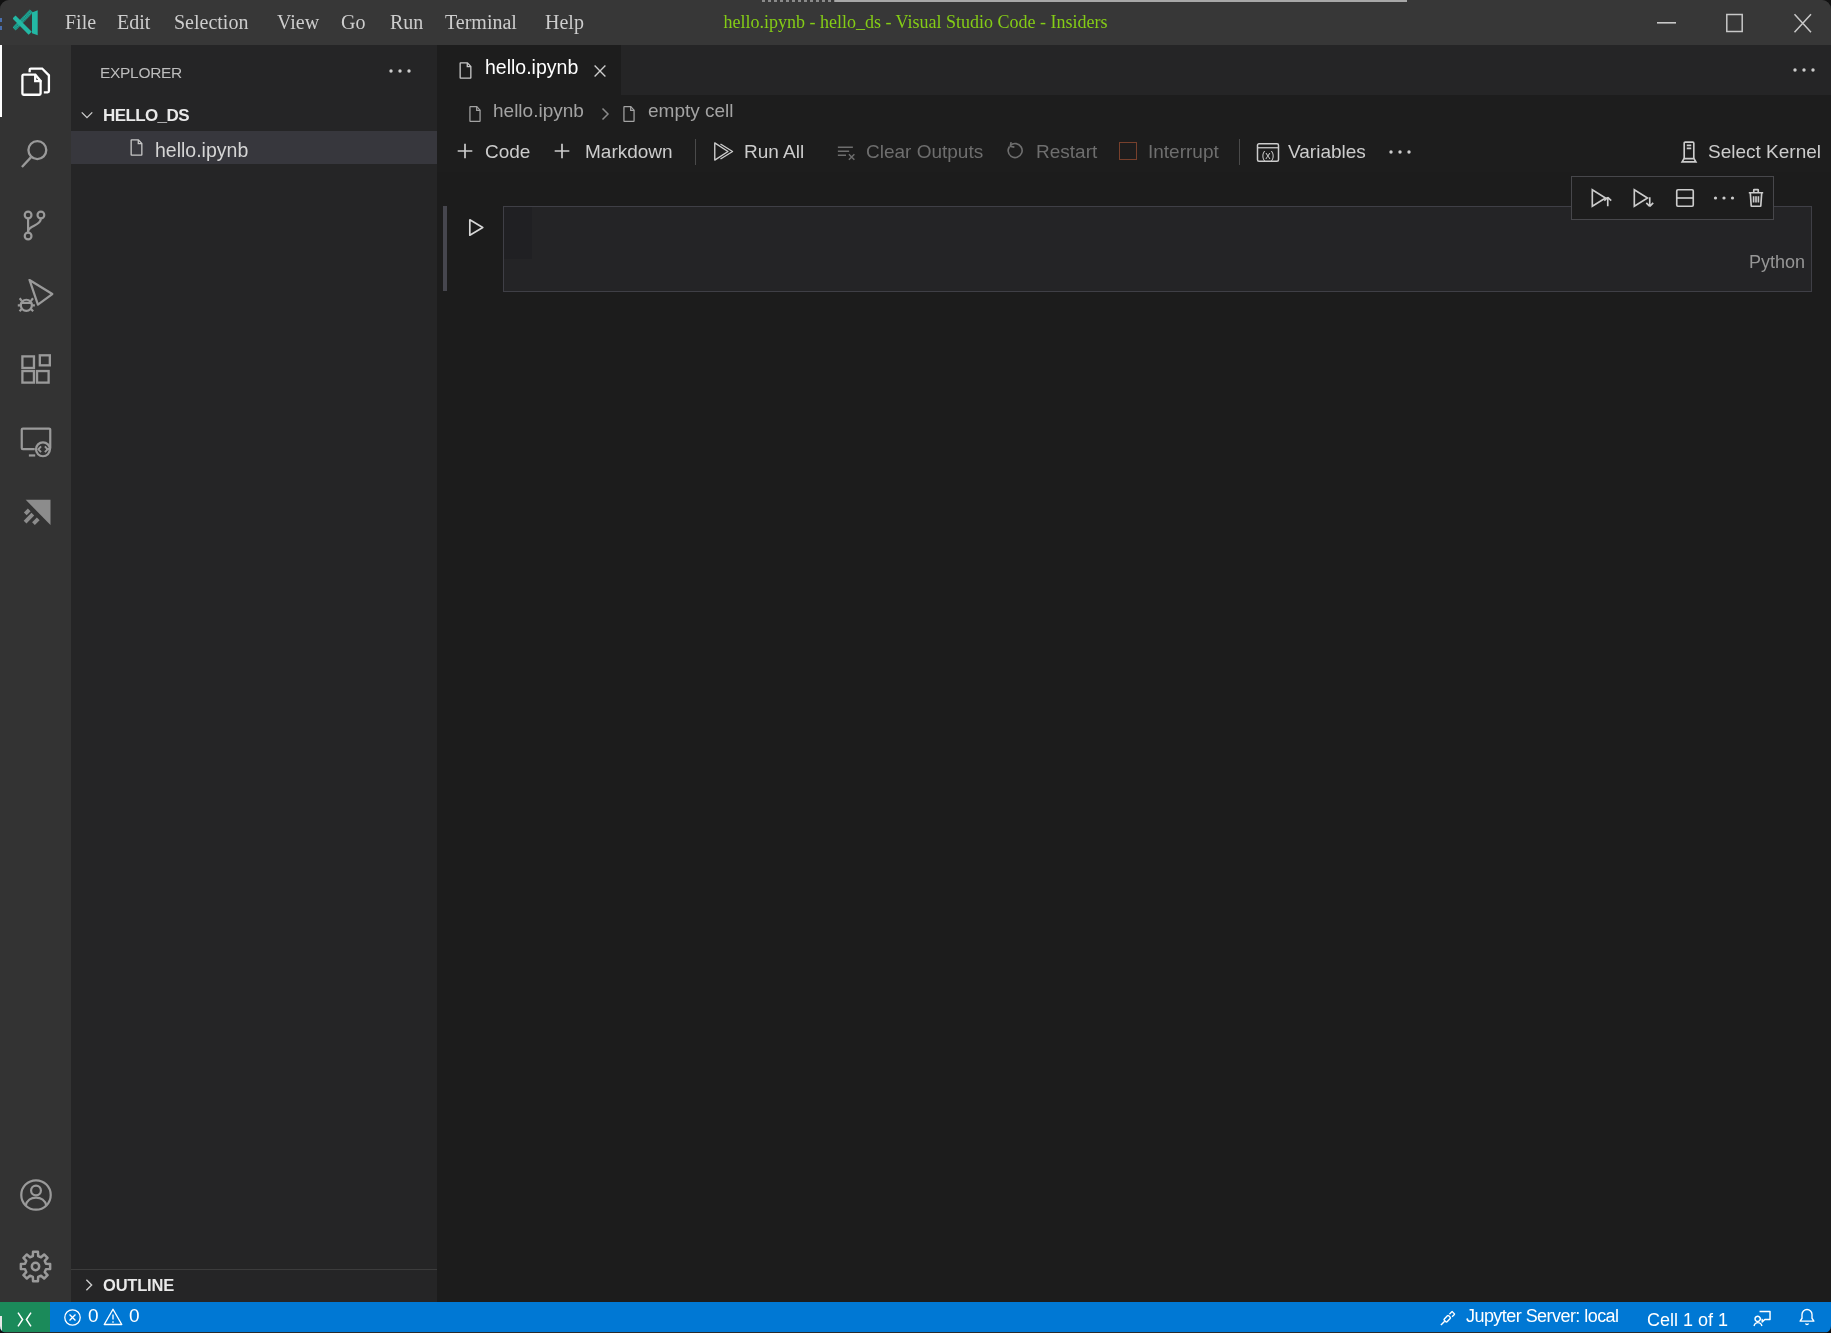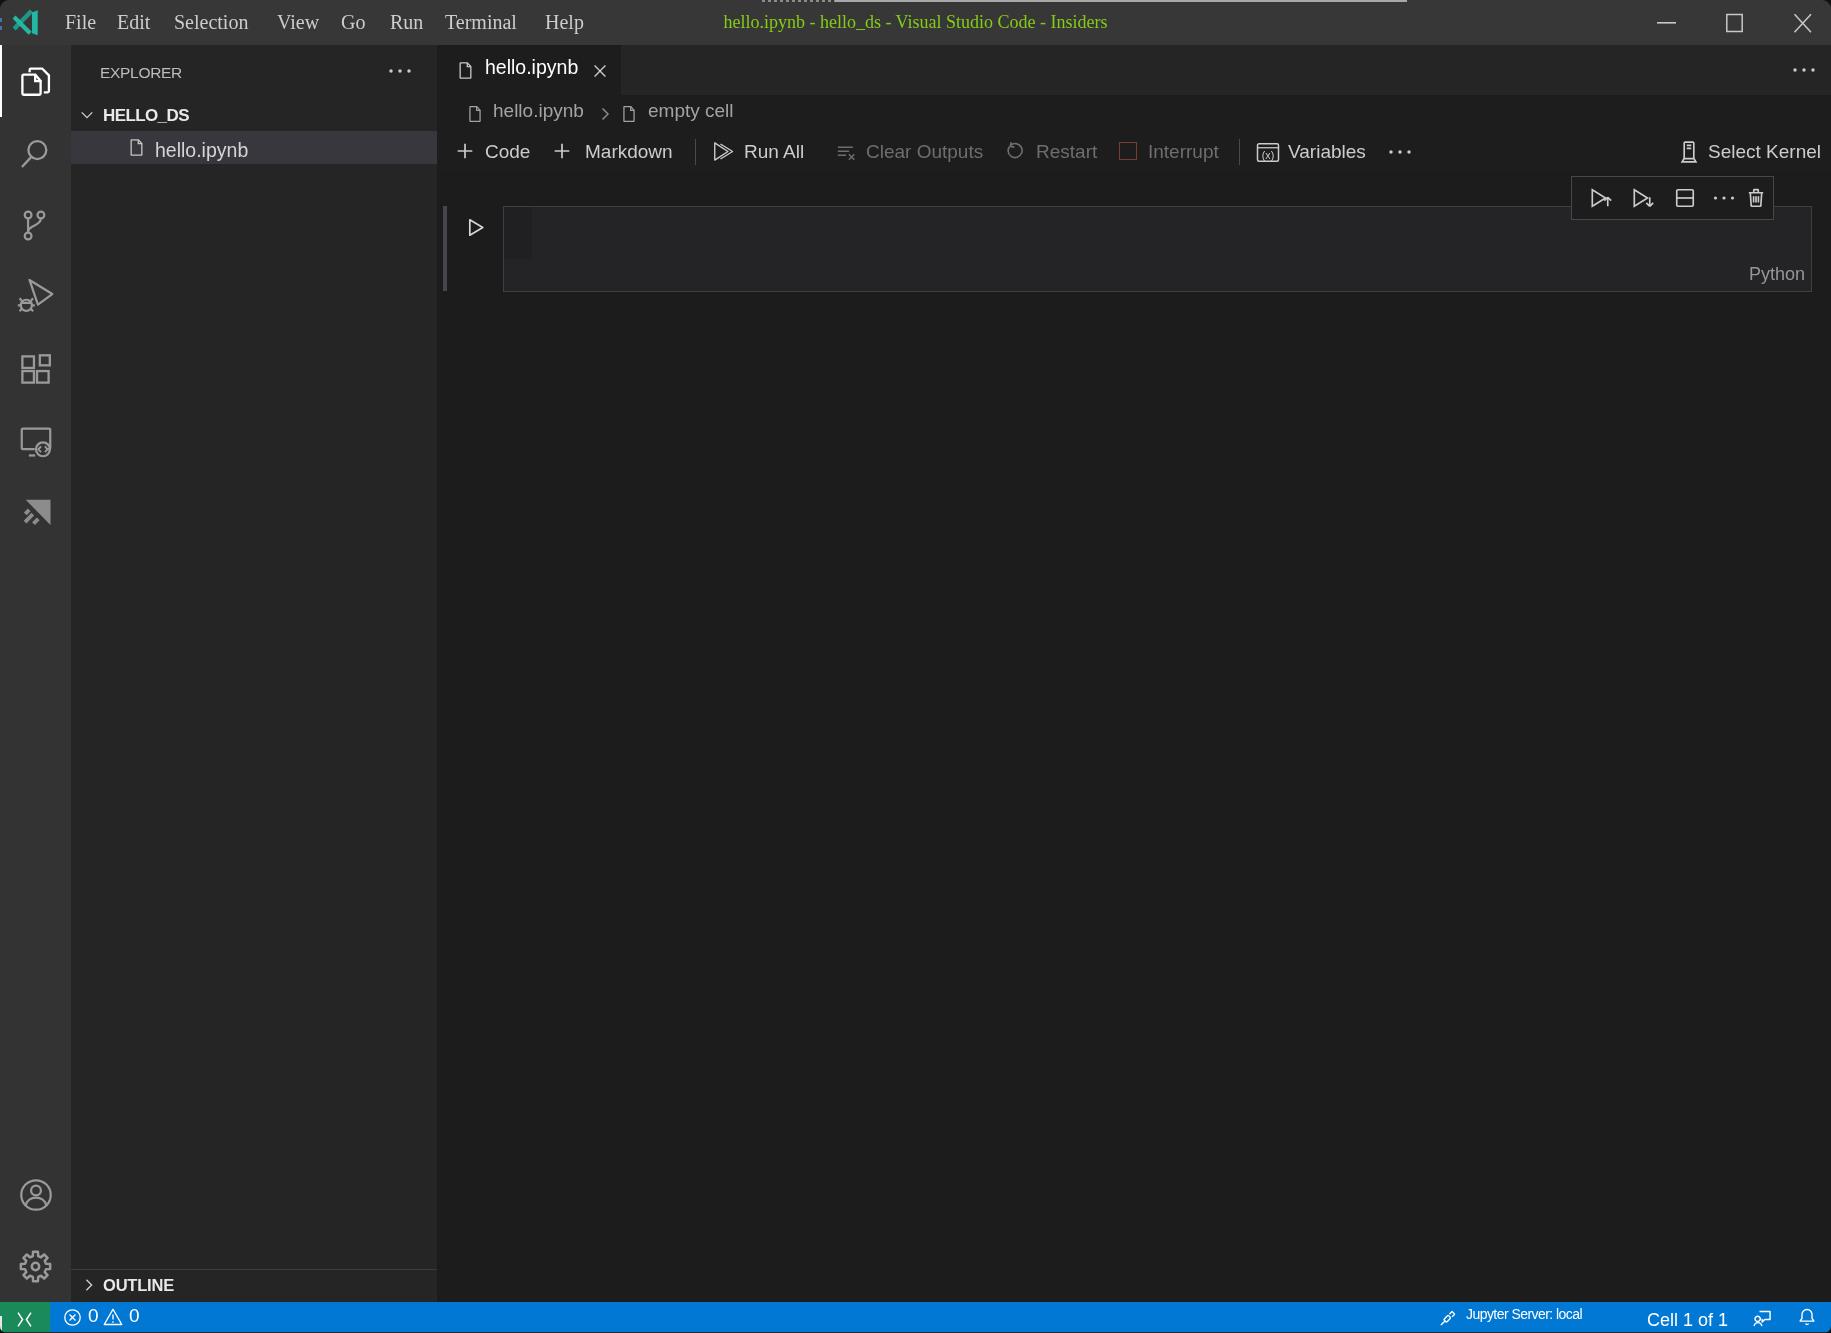--- a/index.html
+++ b/index.html
@@ -25,21 +25,21 @@
 #editor { position:absolute; left:437px; top:45px; width:1394px; height:1257px; background:#1d1d1d; }
 #tabstrip { position:absolute; left:0; top:0; width:1394px; height:50px; background:#252526; }
 #tab1 { position:absolute; left:0; top:0; width:184px; height:50px; background:#1d1d1d; color:#ffffff; }
 #breadcrumbs { position:absolute; left:0; top:50px; width:1394px; height:36px; color:#a3a3a3; font-size:19px; }
 #nbtoolbar { position:absolute; left:0; top:86px; width:1480px; height:42px; font-size:19px; color:#cccccc; }
 .tbitem { position:absolute; top:0; height:42px; line-height:42px; white-space:nowrap; }
 .dim { color:#6e6e6e; }
 #notebook { position:absolute; left:0; top:127px; width:1394px; height:1130px; background:#1c1c1c; }
 #cellfocus { position:absolute; left:6px; top:34px; width:4px; height:85px; background:#46464e; }
 #cellbox { position:absolute; left:66px; top:34px; width:1309px; height:86px; background:#242426; border:1px solid #3f3f46; }
-#pythonlabel { position:absolute; right:26px; top:92px; color:#969696; font-size:18px; }
+#pythonlabel { position:absolute; right:26px; top:80px; color:#969696; font-size:18px; }
 #celltoolbar { position:absolute; left:1134px; top:4px; width:203px; height:44px; background:#1d1d1d; border:1px solid #47474b; }
 
 #statusbar { position:absolute; left:0; top:1302px; width:1831px; height:30px; background:#0078d4; color:#ffffff; font-size:19px; }
 #remoteseg { position:absolute; left:0; top:0; width:50px; height:30px; background:#1b8a5a; }
 #bottomline { position:absolute; left:0; top:1332px; width:1831px; height:1px; background:#2a2a2a; }
 #topline { position:absolute; left:835px; top:0; width:572px; height:2px; background:#a8a8a8; }
 #toplinedot { position:absolute; left:762px; top:0; width:73px; height:2px; background:repeating-linear-gradient(90deg,#8a8a8a 0 3px,transparent 3px 6px); }
 </style>
 </head>
 <body>
@@ -299,21 +299,21 @@
     <svg class="abs" style="left:103px;top:5px" width="20" height="20" viewBox="0 0 16 16" fill="none" stroke="#ffffff" stroke-width="1.1">
         <path d="M8 1.8L15 14H1z" stroke-linejoin="round"></path>
         <path d="M8 6v4M8 11.4v1.2"></path>
       </svg>
     <span class="abs" style="left:129px;top:3px;">0</span>
     <svg class="abs" style="left:1439px;top:6px" width="19" height="19" viewBox="0 0 16 16" fill="none" stroke="#ffffff" stroke-width="1.2">
         <path d="M1.6 14.4l3.2-3.2"></path>
         <path d="M4.5 9.2l2.6-2.6c.3-.3.8-.3 1.1 0l1.2 1.2c.3.3.3.8 0 1.1l-2.6 2.6c-.3.3-.8.3-1.1 0l-1.2-1.2c-.3-.3-.3-.8 0-1.1z"></path>
         <path d="M8.8 5.2l2.2-2.2M11.0 7.4l2.2-2.2M13.4 5.4l-2.6-2.6" stroke-width="1.1"></path>
       </svg>
-    <span class="abs" style="left:1466px;top:4px;font-size:14px;letter-spacing:-0.55px;text-align:center;">Jupyter Server: local</span>
+    <span class="abs" style="left:1466px;top:4px;font-size:18px;letter-spacing:-0.55px;text-align:center;">Jupyter Server: local</span>
     <span class="abs" style="left:1647px;top:8px;font-size:18px;">Cell 1 of 1</span>
     <svg class="abs" style="left:1751px;top:5px" width="21" height="21" viewBox="0 0 16 16" fill="none" stroke="#ffffff" stroke-width="1.1">
         <path d="M6.7 10.2a2 2 0 1 1-2.9-2.7 2 2 0 0 1 2.9 2.7zM2.3 14.5c.4-1.6 1.6-2.6 3-2.6s2.6 1 3 2.6"></path>
         <path d="M6.5 3.5h8v6h-4l-2 2v-2h-0.5" stroke-linejoin="round"></path>
       </svg>
     <svg class="abs" style="left:1797px;top:5px" width="20" height="20" viewBox="0 0 16 16" fill="none" stroke="#ffffff" stroke-width="1.1">
         <path d="M8 2a4 4 0 0 1 4 4v3l1.5 2.3H2.5L4 9V6a4 4 0 0 1 4-4z" stroke-linejoin="round"></path>
         <path d="M6.8 13.2a1.3 1.3 0 0 0 2.4 0"></path>
       </svg>
   </div>

